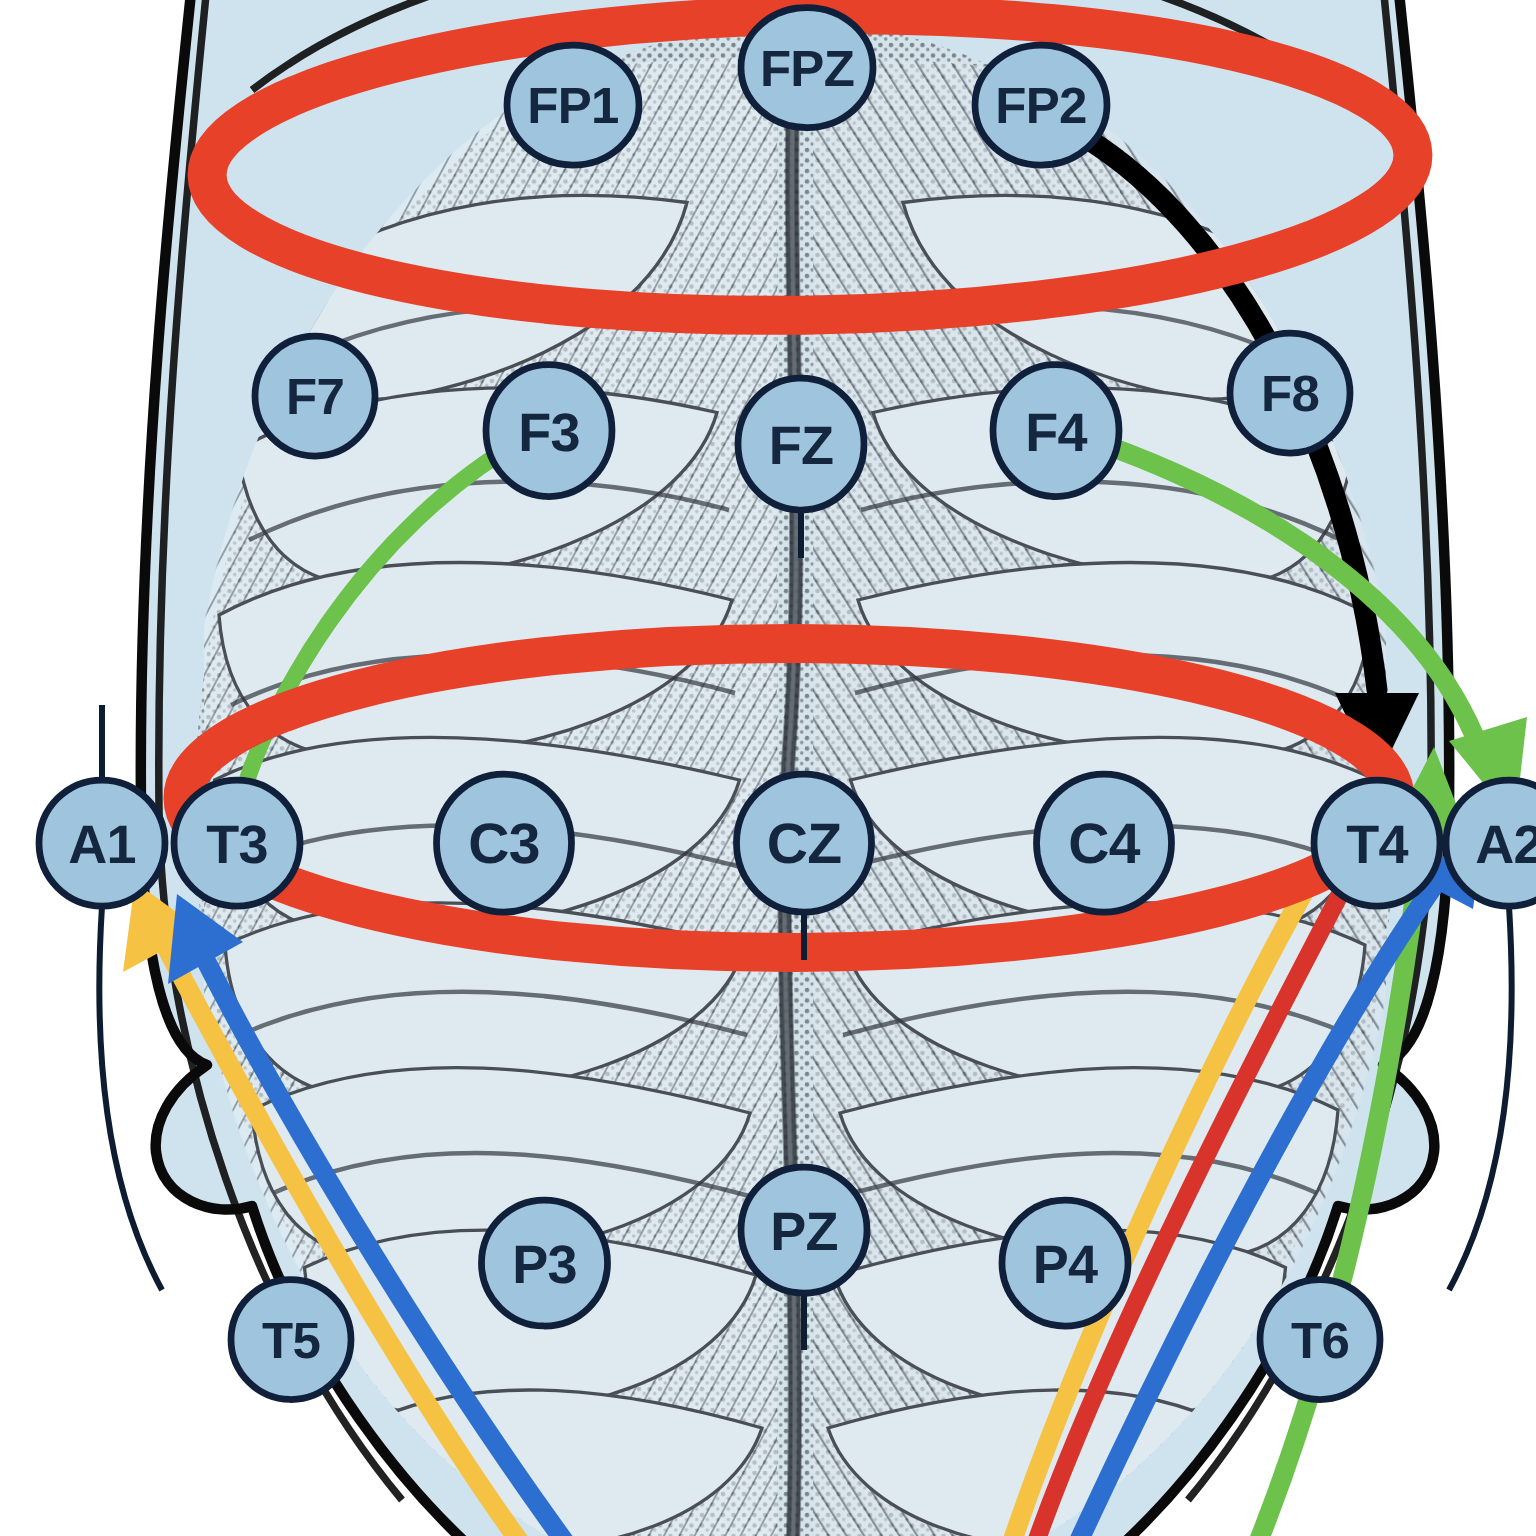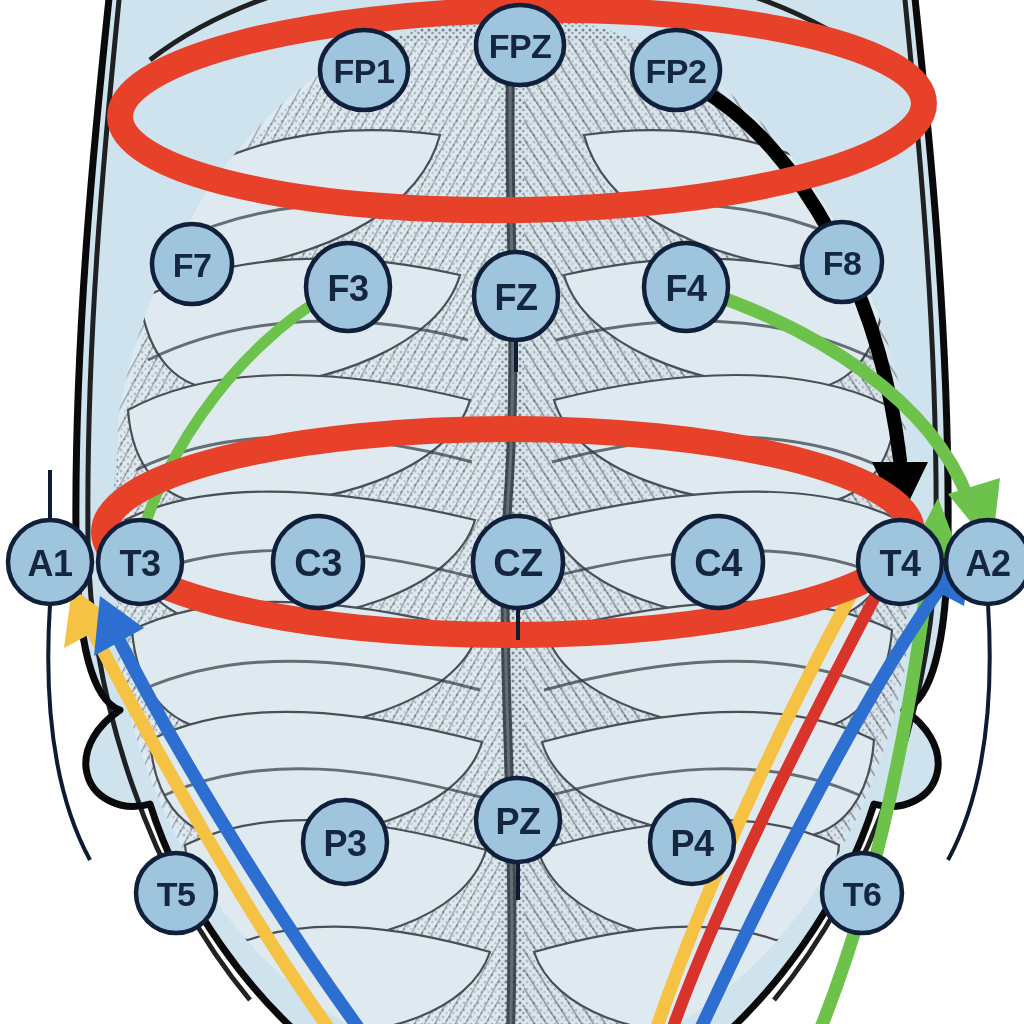--- a/index.html
+++ b/index.html
@@ -1,18 +1,18 @@
 <!DOCTYPE html>
 <html><head>
 <meta charset="utf-8">
 <style>
   html,body{margin:0;padding:0;background:#ffffff;}
   body{width:1024px;height:1024px;overflow:hidden;
        font-family:"Liberation Sans",sans-serif;}
-  #stage{position:relative;width:888px;height:1024px;background:#ffffff;}
+  #stage{position:relative;width:888px;height:1024px;background:#ffffff;margin-left:18px;}
   #stage svg{position:absolute;left:0;top:0;}
   .electrode-label{
     font-family:"Liberation Sans",sans-serif;
     font-weight:bold;
     fill:#15263f;
     text-anchor:middle;
     dominant-baseline:central;
     letter-spacing:-0.5px;
     paint-order:stroke;
   }

